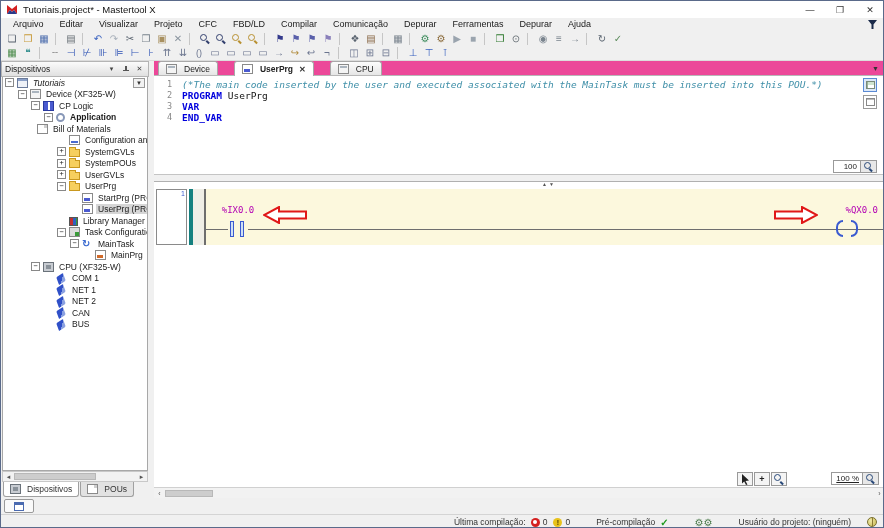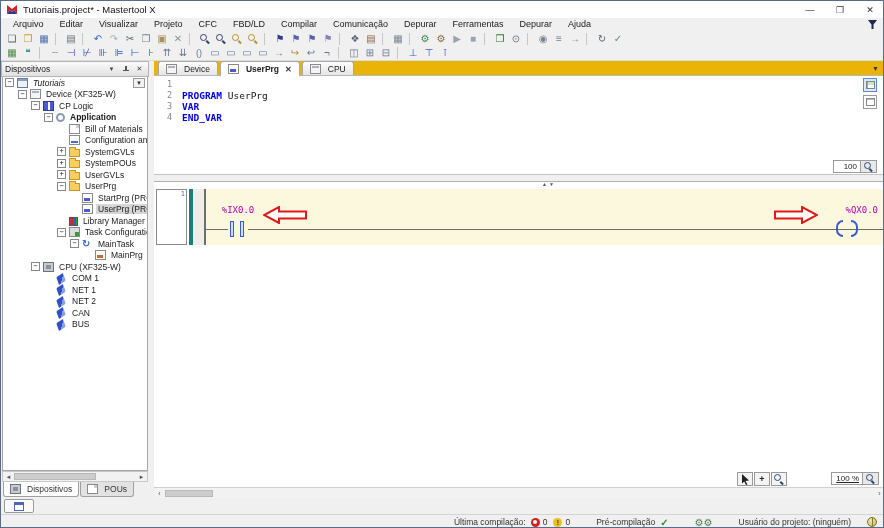--- a/index.html
+++ b/index.html
@@ -64,21 +64,21 @@
   .ti-port { width:8px; height:8px; margin:1px 5px 0 1px; background:linear-gradient(135deg,#3050c8 60%,#8aa0e0 60%); transform:rotate(-35deg) skewX(-15deg); border-radius:1px; }
   
   .side-scroll { position:absolute; left:1px; top:410px; width:146px; height:11px; background:#f2f2f2; border:1px solid #c8c8c8; display:flex; align-items:center; }
   .scr-arr { width:11px; height:9px; font-size:7px; line-height:9px; text-align:center; color:#555; }
   .scr-thumb { height:7px; background:#cdcdcd; border:1px solid #b8b8b8; }
   .side-tabs { position:absolute; left:0; top:421px; width:148px; height:16px; display:flex; align-items:flex-start; padding-left:2px; gap:1px; background:#f0f0f0; }
   .side-tab { height:15px; display:flex; align-items:center; gap:3px; padding:0 6px; border:1px solid #a0a0a0; border-top:none; border-radius:0 0 3px 3px; background:#e2e2e2; font-size:8.5px; color:#333; }
   .side-tab.active { background:#fff; }
   
   .editor { position:absolute; left:153px; top:0; width:731px; height:437px; background:#fff; }
-  .tabstrip { position:absolute; left:0; top:0; width:731px; height:15px; background:#eab308; border-bottom:1px solid #b8b8b8; display:flex; align-items:flex-end; padding-left:4px; gap:2px; }
+  .tabstrip { position:absolute; left:0; top:0; width:731px; height:15px; background:#ec4899; border-bottom:1px solid #b8b8b8; display:flex; align-items:flex-end; padding-left:4px; gap:16px; }
   .etab { height:14px; display:flex; align-items:center; gap:4px; padding:0 7px; border:1px solid #a8a8a8; border-bottom:none; border-radius:3px 3px 0 0; background:linear-gradient(#fcfcfc,#e6e6e6); font-size:8.5px; color:#222; }
   .etab.active { background:#fff; font-weight:bold; height:15px; margin-bottom:-1px; }
   .etab .tclose { font-size:8px; font-weight:bold; color:#333; margin-left:2px; }
   .tab-ovf { position:absolute; right:6px; top:4px; font-size:7px; color:#333; }
   
   .st-area { position:absolute; left:0; top:15px; width:731px; height:98px; background:#fff; padding-top:3px; }
   .code-line { display:flex; height:11px; font:9.5px/11px "DejaVu Sans Mono", monospace; white-space:pre; }
   .lnum { flex:none; width:18px; text-align:right; color:#888; margin-right:10px; font-size:8.5px; }
   .c-comment { color:#3f8fa8; font-style:italic; }
   .c-kw { color:#0000dd; font-weight:bold; }
@@ -285,21 +285,21 @@
           <div class="tree-row" style="padding-left:28px">
             <i class="exp">−</i>
             <i class="ti ti-cp"></i>
             <span class="t-lbl">CP Logic</span>
           </div>
           <div class="tree-row" style="padding-left:41px">
             <i class="exp">−</i>
             <i class="ti ti-app"></i>
             <span class="t-lbl bo">Application</span>
           </div>
-          <div class="tree-row" style="padding-left:54px">
+          <div class="tree-row" style="padding-left:22px">
             <i class="exp-sp"></i>
             <i class="ti ti-doc"></i>
             <span class="t-lbl">Bill of Materials</span>
           </div>
           <div class="tree-row" style="padding-left:54px">
             <i class="exp-sp"></i>
             <i class="ti ti-doc2"></i>
             <span class="t-lbl">Configuration and Consu</span>
           </div>
           <div class="tree-row" style="padding-left:54px">
@@ -414,20 +414,21 @@
           <div class="etab">
             <i class="ti ti-device"></i>
             <span>CPU</span>
           </div>
           <span class="tab-ovf">▼</span>
       </div>
 
       <div class="st-area">
         <div class="code-line">
           <span class="lnum">1</span>
+          <span class="c-comment">(*The main code inserted by the user and executed associated with the MainTask must be inserted into this POU.*)</span>
         </div>
         <div class="code-line">
           <span class="lnum">2</span>
           <span class="c-kw">PROGRAM</span><span class="c-plain"> UserPrg</span>
         </div>
         <div class="code-line">
           <span class="lnum">3</span>
           <span class="c-kw">VAR</span>
         </div>
         <div class="code-line">

